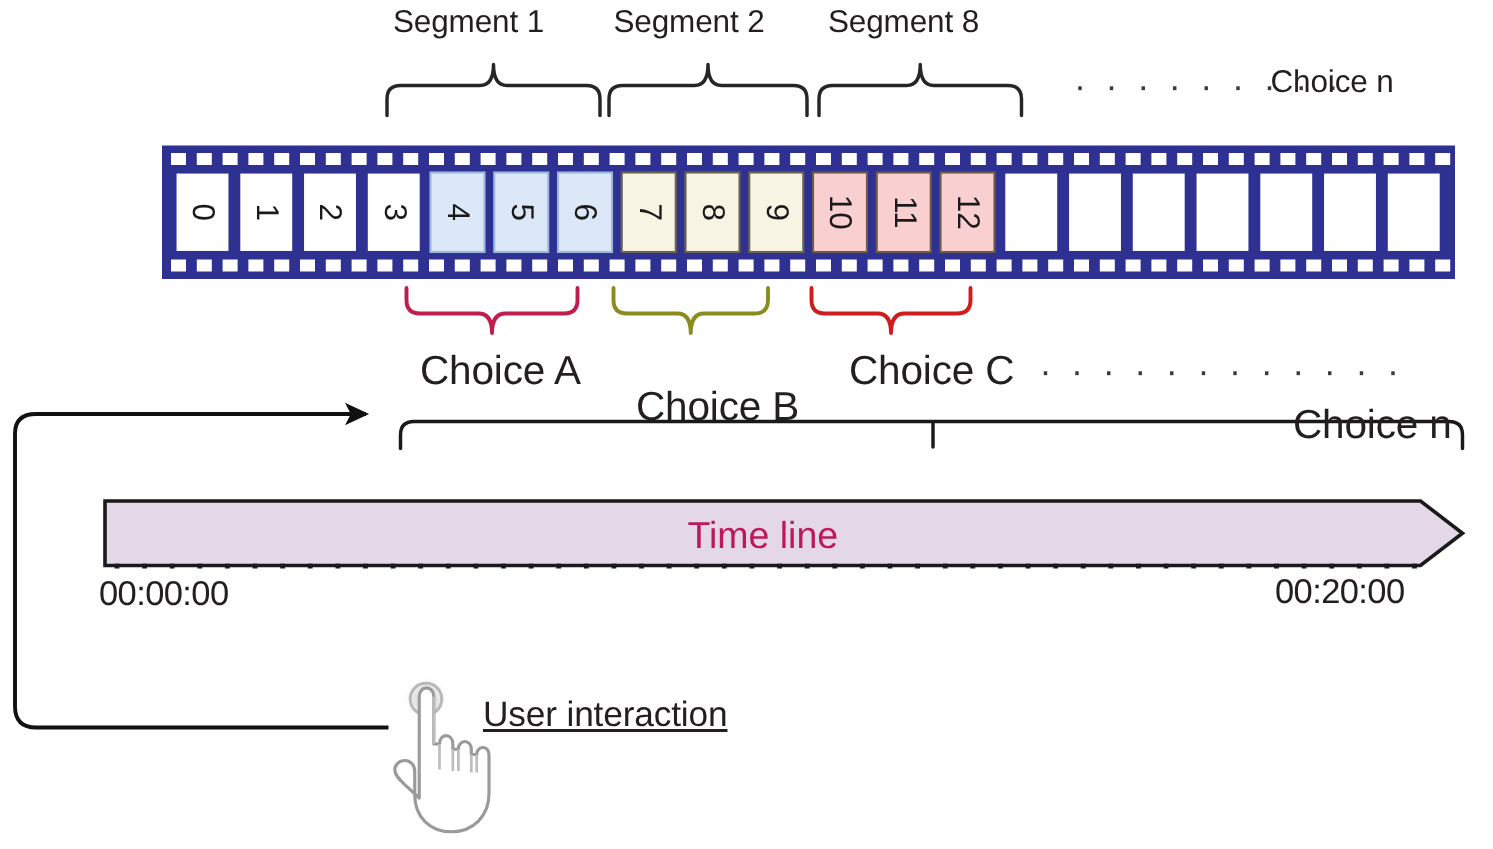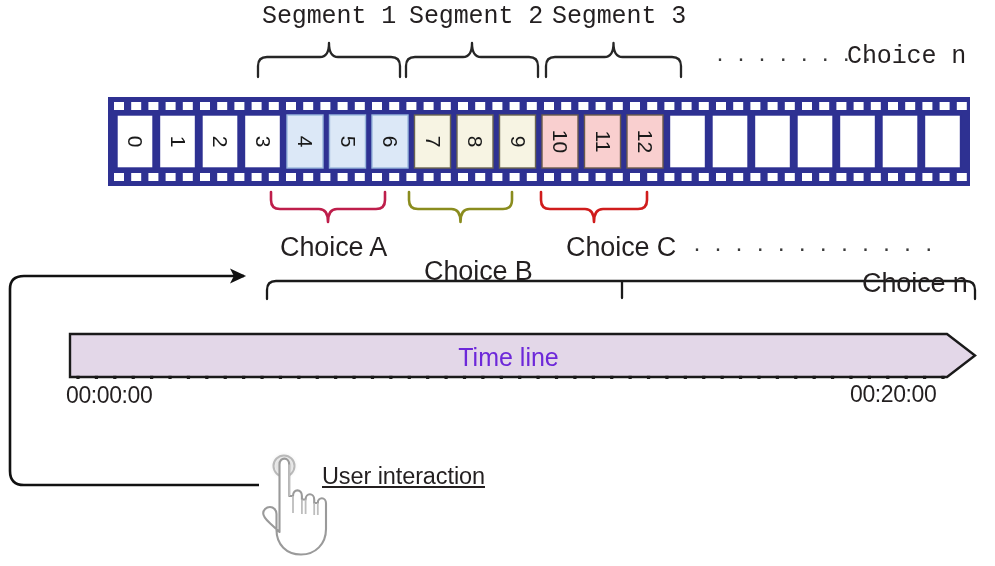--- a/index.html
+++ b/index.html
@@ -26,37 +26,36 @@
     width: 995px;
     height: 566px;
   }
   .lbl {
     position: absolute;
     white-space: nowrap;
     line-height: 1;
     color: #231f20;
   }
   .seg-label {
-    font-size: 25px;
+    font-size: 21px;
     letter-spacing: -0.1px;
-    font-family: Liberation Mono, monospace;
   }
   .choice-label {
     font-size: 27px;
     letter-spacing: -0.1px;
   }
   .dots-label {
     font-size: 24px;
     letter-spacing: 3.2px;
     color: #3a3a3a;
   }
   .time-title {
     position: absolute;
     font-size: 25px;
-    color: #6d28d9;
+    color: #be185d;
   }
   .time-stamp {
     font-size: 23px;
     letter-spacing: -0.4px;
   }
   .ui-label {
     font-size: 23.5px;
     letter-spacing: -0.1px;
     text-decoration: underline;
   }
@@ -309,21 +308,21 @@
       <path d="M47.6,47.5 L47.6,62.0" fill="none" stroke="#bdbdbd" stroke-width="1.8"></path>
       <path d="M56.2,51.0 L56.2,63.0" fill="none" stroke="#bdbdbd" stroke-width="1.8"></path>
       <path d="M59.8,51.0 L59.8,63.0" fill="none" stroke="#bdbdbd" stroke-width="1.8"></path>
       <path d="M31.2,12.5 L31.2,44.0" fill="none" stroke="#bdbdbd" stroke-width="1.8"></path>
     </g>
   </svg>
 
   <div id="text-layer">
       <div class="lbl seg-label" style="left: 262px; top: 4px;">Segment 1</div>
       <div class="lbl seg-label" style="left: 409px; top: 4px;">Segment 2</div>
-      <div class="lbl seg-label" style="left: 552px; top: 4px;">Segment 3</div>
+      <div class="lbl seg-label" style="left: 552px; top: 4px;">Segment 8</div>
       <div class="lbl dots-label" style="left: 716px; top: 46px;">· · · · · · · · ·</div>
       <div class="lbl seg-label" style="left: 847px; top: 44px;">Choice n</div>
       <div class="frame-num" style="left: 117px; top: 115px; width: 36px; height: 53px;">0</div>
       <div class="frame-num" style="left: 159.5px; top: 115px; width: 36px; height: 53px;">1</div>
       <div class="frame-num" style="left: 202px; top: 115px; width: 36px; height: 53px;">2</div>
       <div class="frame-num" style="left: 244.5px; top: 115px; width: 36px; height: 53px;">3</div>
       <div class="frame-num" style="left: 287px; top: 115px; width: 36px; height: 53px;">4</div>
       <div class="frame-num" style="left: 329.5px; top: 115px; width: 36px; height: 53px;">5</div>
       <div class="frame-num" style="left: 372px; top: 115px; width: 36px; height: 53px;">6</div>
       <div class="frame-num" style="left: 414.5px; top: 115px; width: 36px; height: 53px;">7</div>

